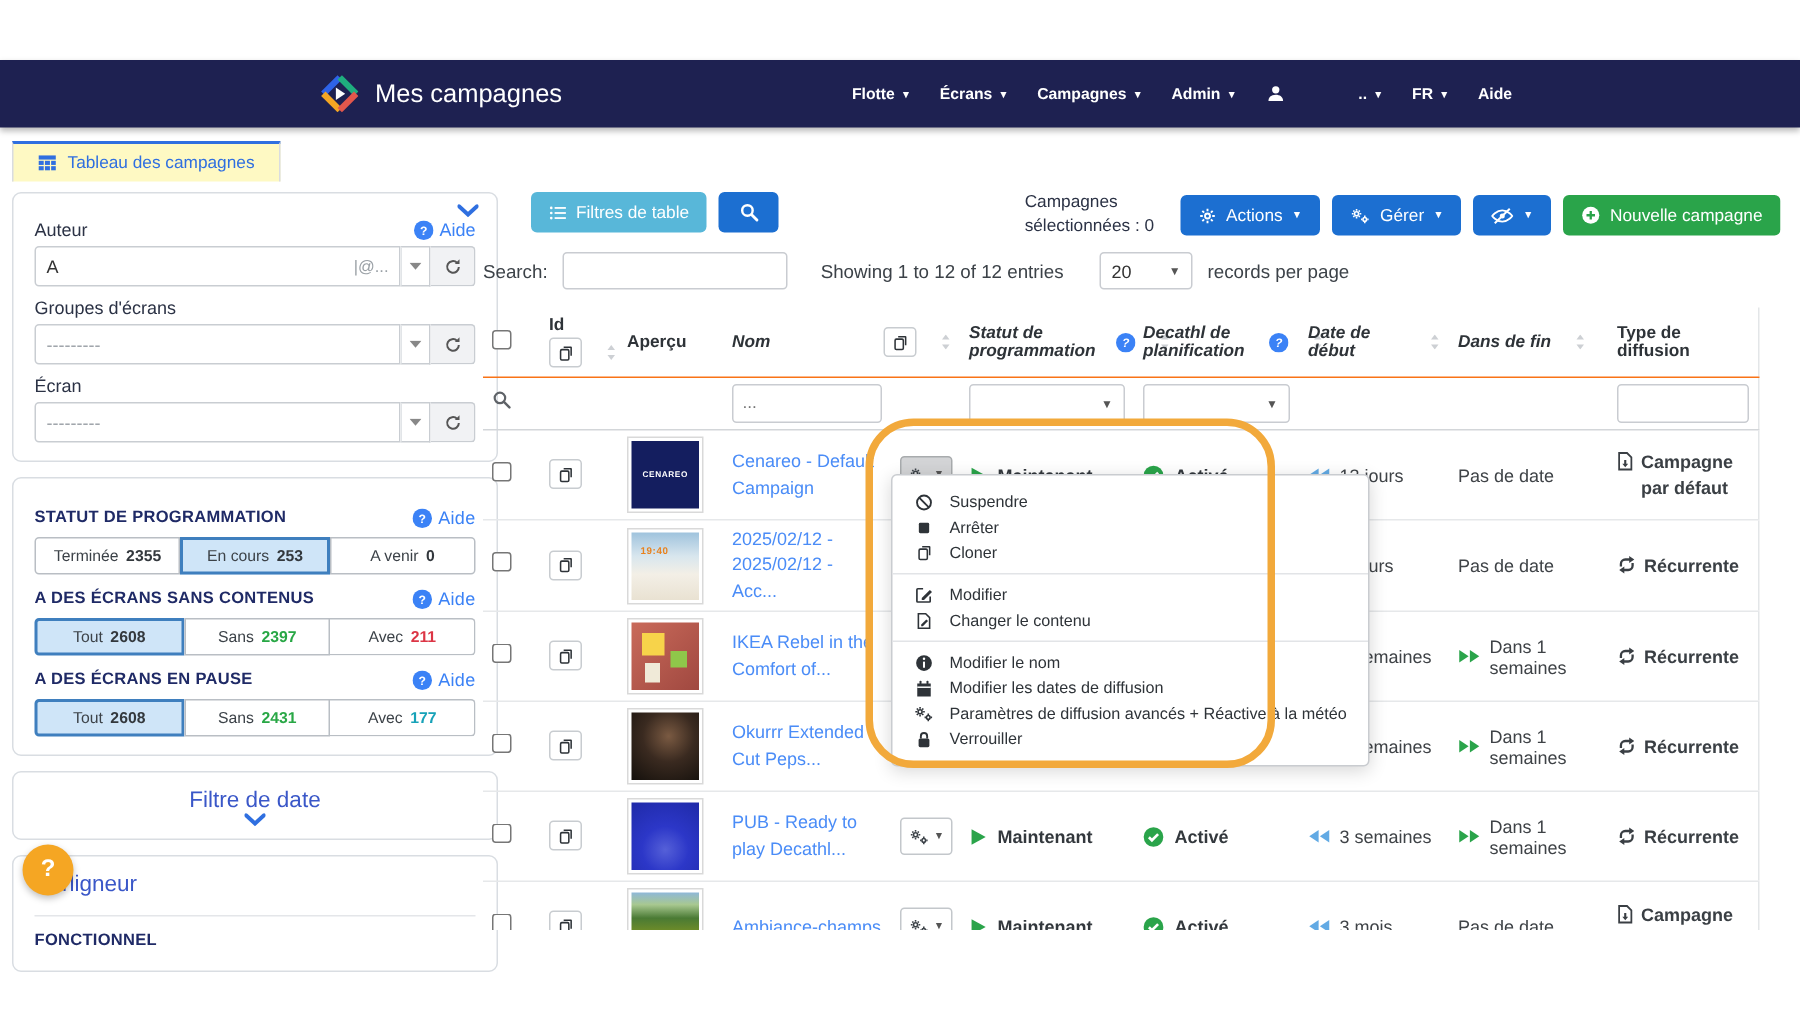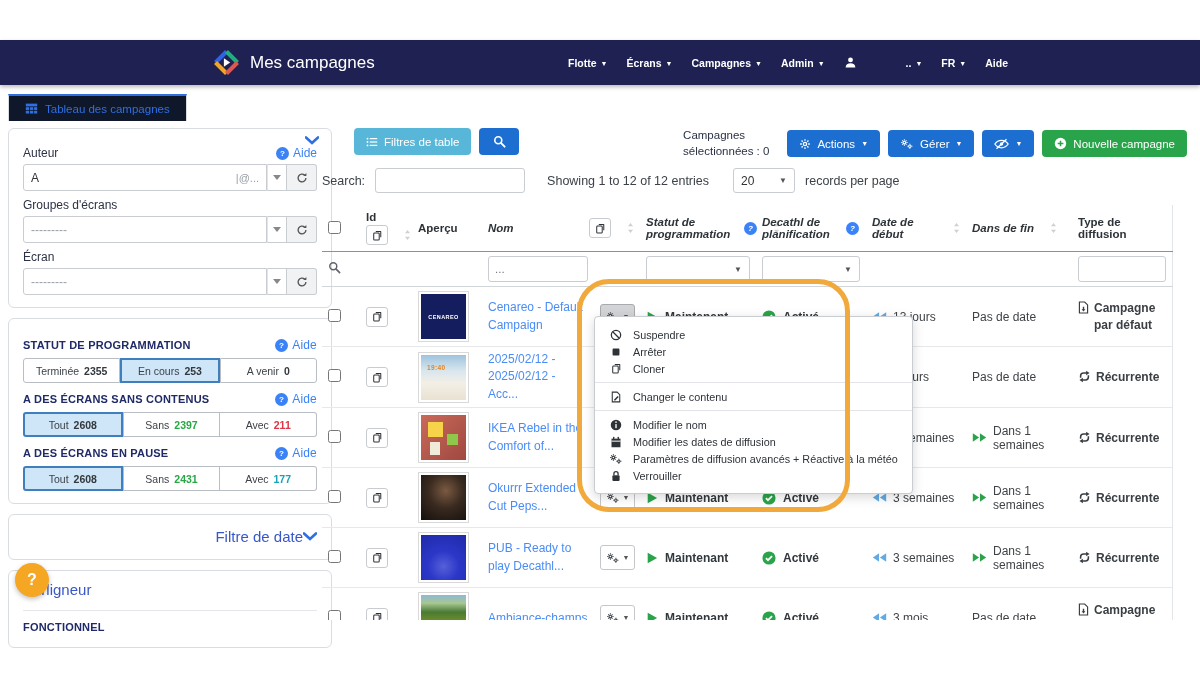--- a/index.html
+++ b/index.html
@@ -13,21 +13,21 @@
            color:#fff; font-size:17px; }
   .nav-items { position:absolute; left:568px; top:0; height:45px; display:flex; align-items:center; gap:19px; }
   .nav-item { color:#fff; font-size:10.5px; font-weight:bold; display:flex; align-items:center; gap:4px;
               cursor:pointer; white-space:nowrap; }
   .nav-item .crt { font-size:7px; margin-top:1px; }
   .nav-gap { margin-left:30px; }
 
   
   .tabbar { position:absolute; top:94px; left:8px; display:flex; z-index:2; }
   .tab { height:27px; padding:0 16px; font-size:11.5px; display:flex; align-items:center; gap:7px; cursor:pointer; }
-  .tab.active { background:#0f172a; border:1px solid #d9dce0; border-top:2px solid #2f6fe0; border-bottom:none; color:#2f6fe0; }
+  .tab.active { background:#fef9c3; border:1px solid #d9dce0; border-top:2px solid #2f6fe0; border-bottom:none; color:#2f6fe0; }
   .tab.inactive { background:#e9ebee; border:1px solid #d9dce0; border-left:none; color:#5d6b85; }
 
   
   .sidebar { position:absolute; left:8px; top:128px; width:324px; }
   .panel { background:#fff; border:1px solid #d9dde2; border-radius:6px; padding:10px 14px 12px; margin-bottom:10px; position:relative; }
   .collapse-chev { position:absolute; top:7px; right:12px; color:#2f6fe0; }
   .row-label { display:flex; justify-content:space-between; align-items:center; font-size:12px; color:#2b3245; margin:7px 0 4px; }
   .aide { display:flex; gap:4px; align-items:center; color:#3b82f6; font-size:12px; cursor:pointer; text-decoration:none; }
   .input-group { display:flex; height:27px; }
   .ig-main { flex:1; border:1px solid #c9cdd2; border-radius:3px 0 0 3px; display:flex; align-items:center;
@@ -42,21 +42,21 @@
   .seg-group { display:flex; }
   .seg { flex:1; height:25px; border:1px solid #b9bec4; background:#fff; display:flex; align-items:center;
          justify-content:center; gap:5px; font-size:10.5px; color:#3c4248; cursor:pointer; white-space:nowrap; }
   .seg + .seg { border-left:none; }
   .seg:first-child { border-radius:3px 0 0 3px; }
   .seg:last-child { border-radius:0 3px 3px 0; }
   .seg.sel { background:#cfe5f8; border:2px solid #3f7fbe; }
   .seg.sel + .seg { border-left:1px solid #b9bec4; }
   .seg b { font-weight:bold; }
   .panel-title { color:#3a57c8; font-size:15px; }
-  .panel-flex { display:flex; justify-content:flex-end; align-items:center; }
+  .panel-flex { display:flex; justify-content:flex-start; align-items:center;flex-direction:column; }
   .hl-divider { border:none; border-top:1px solid #e4e6e9; margin:12px 0 10px; }
   .hl-section { font-size:11px; font-weight:bold; color:#1f2a66; letter-spacing:.2px; }
   .help-float { position:absolute; left:15px; top:563px; width:34px; height:34px; border-radius:50%; background:#f5a623;
                 color:#fff; font-weight:bold; font-size:16px; display:flex; align-items:center; justify-content:center;
                 box-shadow:0 2px 5px rgba(0,0,0,.25); z-index:30; cursor:pointer; }
 
   
   .main { position:absolute; left:315px; top:128px; width:872px; height:492px; overflow:hidden; }
   .toolbar1 { display:flex; justify-content:space-between; align-items:flex-start; padding-left:7px; margin-bottom:9px; }
   .tb-left { display:flex; gap:8px;padding-left:32px; }
@@ -1188,20 +1188,29 @@
               <rect x="2.5" y="4.5" width="8" height="10" rx="1.2" fill="#fff" stroke="currentColor" stroke-width="1.5"></rect>
             </svg>
           </span>
           <span>Cloner</span>
         </div>
       </div>
       <div class="ctx-group">
         <div class="ctx-item">
           <span class="ic">
             <svg viewBox="0 0 16 16" width="12" height="12">
+              <path fill="none" stroke="currentColor" stroke-width="1.5" d="M13.5 8.8v4.2a.8.8 0 0 1-.8.8H2.5a.8.8 0 0 1-.8-.8V2.8a.8.8 0 0 1 .8-.8h4.7"></path>
+              <path fill="currentColor" d="M6 10.2l7.2-7.2 1.9 1.9L8 12.1H6z"></path>
+            </svg>
+          </span>
+          <span>Modifier</span>
+        </div>
+        <div class="ctx-item">
+          <span class="ic">
+            <svg viewBox="0 0 16 16" width="12" height="12">
               <path fill="none" stroke="currentColor" stroke-width="1.4" d="M3 1.5h6.5l3.5 3.5v9.5H3z"></path>
               <path fill="currentColor" d="M5.5 11.2l4.6-4.6 1.5 1.5-4.6 4.6H5.5z"></path>
             </svg>
           </span>
           <span>Changer le contenu</span>
         </div>
       </div>
       <div class="ctx-group">
         <div class="ctx-item">
           <span class="ic">

